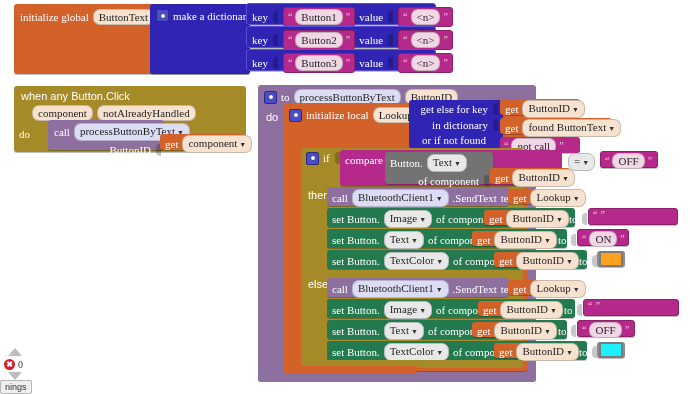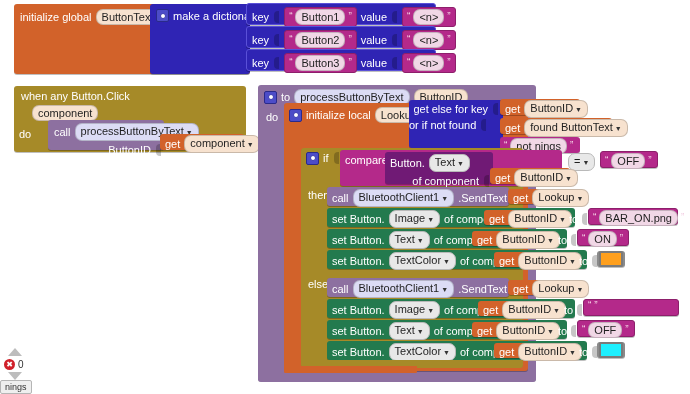--- a/index.html
+++ b/index.html
@@ -7,21 +7,21 @@
     width:690px;height:394px;overflow:hidden;position:relative;
     background:#ffffff;
     font-family:"Liberation Sans","DejaVu Sans",sans-serif;
     font-size:11px;
     -webkit-font-smoothing:antialiased;
   }
   .canvas{position:absolute;inset:0;}
 
   
   .blk{position:absolute;box-sizing:border-box;border-radius:3px;}
-  .row{display:flex;align-items:center;gap:4px;white-space:nowrap;}
+  .row{display:flex;align-items:center;gap:4px;white-space:nowrap;font-family:Liberation Serif, serif;}
   .lbl{color:#ffffff;font-size:11px;line-height:12px;white-space:nowrap;}
 
   
   .field{
     background:#f2d9c4;color:#1f1f1f;border-radius:7px;
     padding:0px 5px;font-size:11px;line-height:14px;
     border:1px solid rgba(0,0,0,.18);white-space:nowrap;
   }
   .field.grey{background:#e8e8e8;border:1px solid #b9b9b9;}
   .field.pale{background:#f1d7e6;}
@@ -54,21 +54,21 @@
   .swatch{width:20px;height:12px;border:2px solid #7b7b7b;border-radius:2px;display:inline-block;}
 
   
   .c-var   {background:#d2622a;}
   .c-dict  {background:#2f24b4;}
   .c-event {background:#a68a28;}
   .c-ctrl  {background:#a68a28;}
   .c-proc  {background:#8d70a0;}
   .c-text  {background:#b4298a;}
   .c-set   {background:#237a4e;}
-  .c-get   {background:#701a75;}
+  .c-get   {background:#737373;}
 
   
   .shadow{box-shadow:0 1px 0 rgba(0,0,0,.25);}
 
   
   .statusbar{position:absolute;left:0;bottom:0;width:60px;height:46px;}
   .warnbox{
     position:absolute;left:0;bottom:0;background:#efefef;border:1px solid #b5b5b5;
     color:#333;font-size:9px;padding:1px 4px;border-radius:2px;
   }
@@ -158,20 +158,21 @@
         <span class="field pale">&lt;n&gt;</span>
         <span class="q">”</span>
       </span>
     </div>
   </div>
 
   <div class="blk c-event shadow" style="left:14px;top:86px;width:232px;height:66px;">
     <div class="lbl" style="padding:4px 0 0 7px;">when any Button.Click</div>
     <div class="row" style="padding:3px 0 0 18px;">
       <span class="field ro">component</span>
+      <span class="field ro">notAlreadyHandled</span>
     </div>
     <div class="row" style="padding:4px 0 0 5px;align-items:flex-start;">
       <span class="lbl" style="padding-top:3px;">do</span>
     </div>
   </div>
 
   <div class="blk c-proc shadow" style="left:48px;top:120px;width:116px;height:30px;">
     <div class="row" style="padding:3px 0 0 6px;">
       <span class="lbl">call</span>
       <span class="field blue">
@@ -216,21 +217,25 @@
       <span class="socket"></span>
     </div>
     <div class="lbl" style="position:absolute;left:23px;top:50px;">in</div>
   </div>
 
   <div class="blk c-dict shadow" style="left:409px;top:100px;width:94px;height:48px;">
     <div class="row" style="padding:2px 4px 0 0;justify-content:flex-end;">
       <span class="lbl">get else for key</span>
       <span class="socket"></span>
     </div>
-    <div class="row" style="padding:2px 4px 0 0;justify-content:flex-start;">
+    <div class="row" style="padding:2px 4px 0 0;justify-content:flex-end;">
+      <span class="lbl">in dictionary</span>
+      <span class="socket"></span>
+    </div>
+    <div class="row" style="padding:2px 4px 0 0;justify-content:space-between;flex-direction:column;">
       <span class="lbl">or if not found</span>
       <span class="socket"></span>
     </div>
   </div>
 
   <div class="blk c-var shadow" style="left:500px;top:99px;width:80px;height:16px;">
     <div class="row" style="padding:1px 0 0 5px;">
       <span class="lbl">get</span>
       <span class="field ro">
         <span>ButtonID</span><span class="drop">▼</span>
@@ -243,21 +248,21 @@
       <span class="lbl">get</span>
       <span class="field ro">
         <span>found ButtonText</span><span class="drop">▼</span>
       </span>
     </div>
   </div>
 
   <div class="blk c-text shadow" style="left:500px;top:137px;width:80px;height:16px;">
     <div class="row" style="padding:1px 0 0 4px;gap:3px;">
       <span class="q">“</span>
-      <span class="field pale">not nings</span>
+      <span class="field pale">not call</span>
       <span class="q">”</span>
     </div>
   </div>
 
   <div class="blk c-ctrl shadow" style="left:301px;top:148px;width:222px;height:218px;">
     <div class="row" style="padding:3px 0 0 5px;">
       <span class="gear">
           <i></i>
         </span>
       <span class="lbl">if</span>
@@ -347,21 +352,20 @@
       </span>
     </div>
   </div>
   <div class="row" style="position:absolute;left:569px;top:212px;gap:3px;">
     <span class="lbl">to</span>
     <span class="socket"></span>
   </div>
   <div class="blk c-text shadow" style="left:588px;top:208px;width:90px;height:17px;border:1px solid #8d1f6b;">
     <div class="row" style="padding:1px 0 0 4px;gap:3px;">
       <span class="q">“</span>
-      <span class="field pale">BAR_ON.png</span>
       <span class="q">”</span>
     </div>
   </div>
 
   <div class="blk c-set shadow" style="left:327px;top:229px;width:240px;height:19px;">
     <div class="row" style="padding:2px 0 0 5px;">
       <span class="lbl">set Button.</span>
       <span class="field grey">
         <span>Text</span><span class="drop">▼</span>
       </span>

